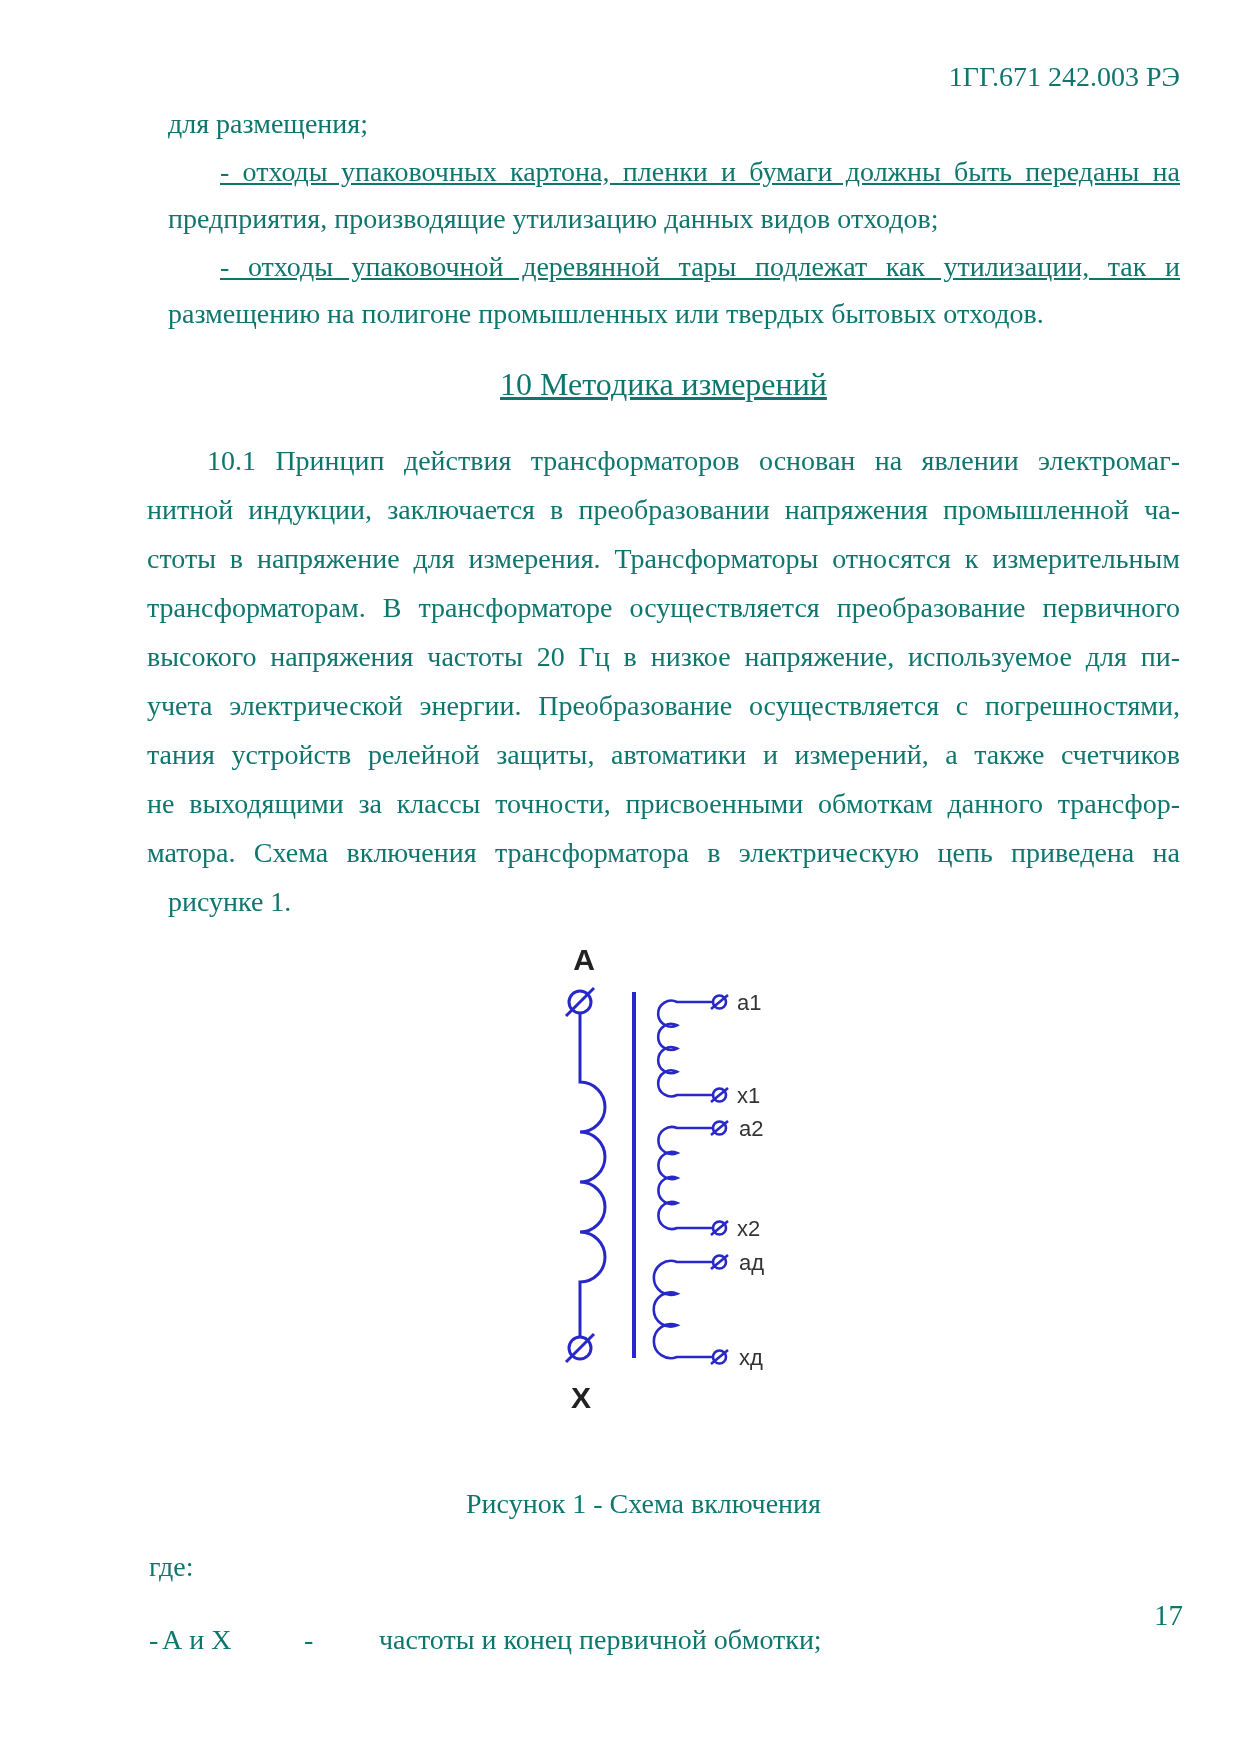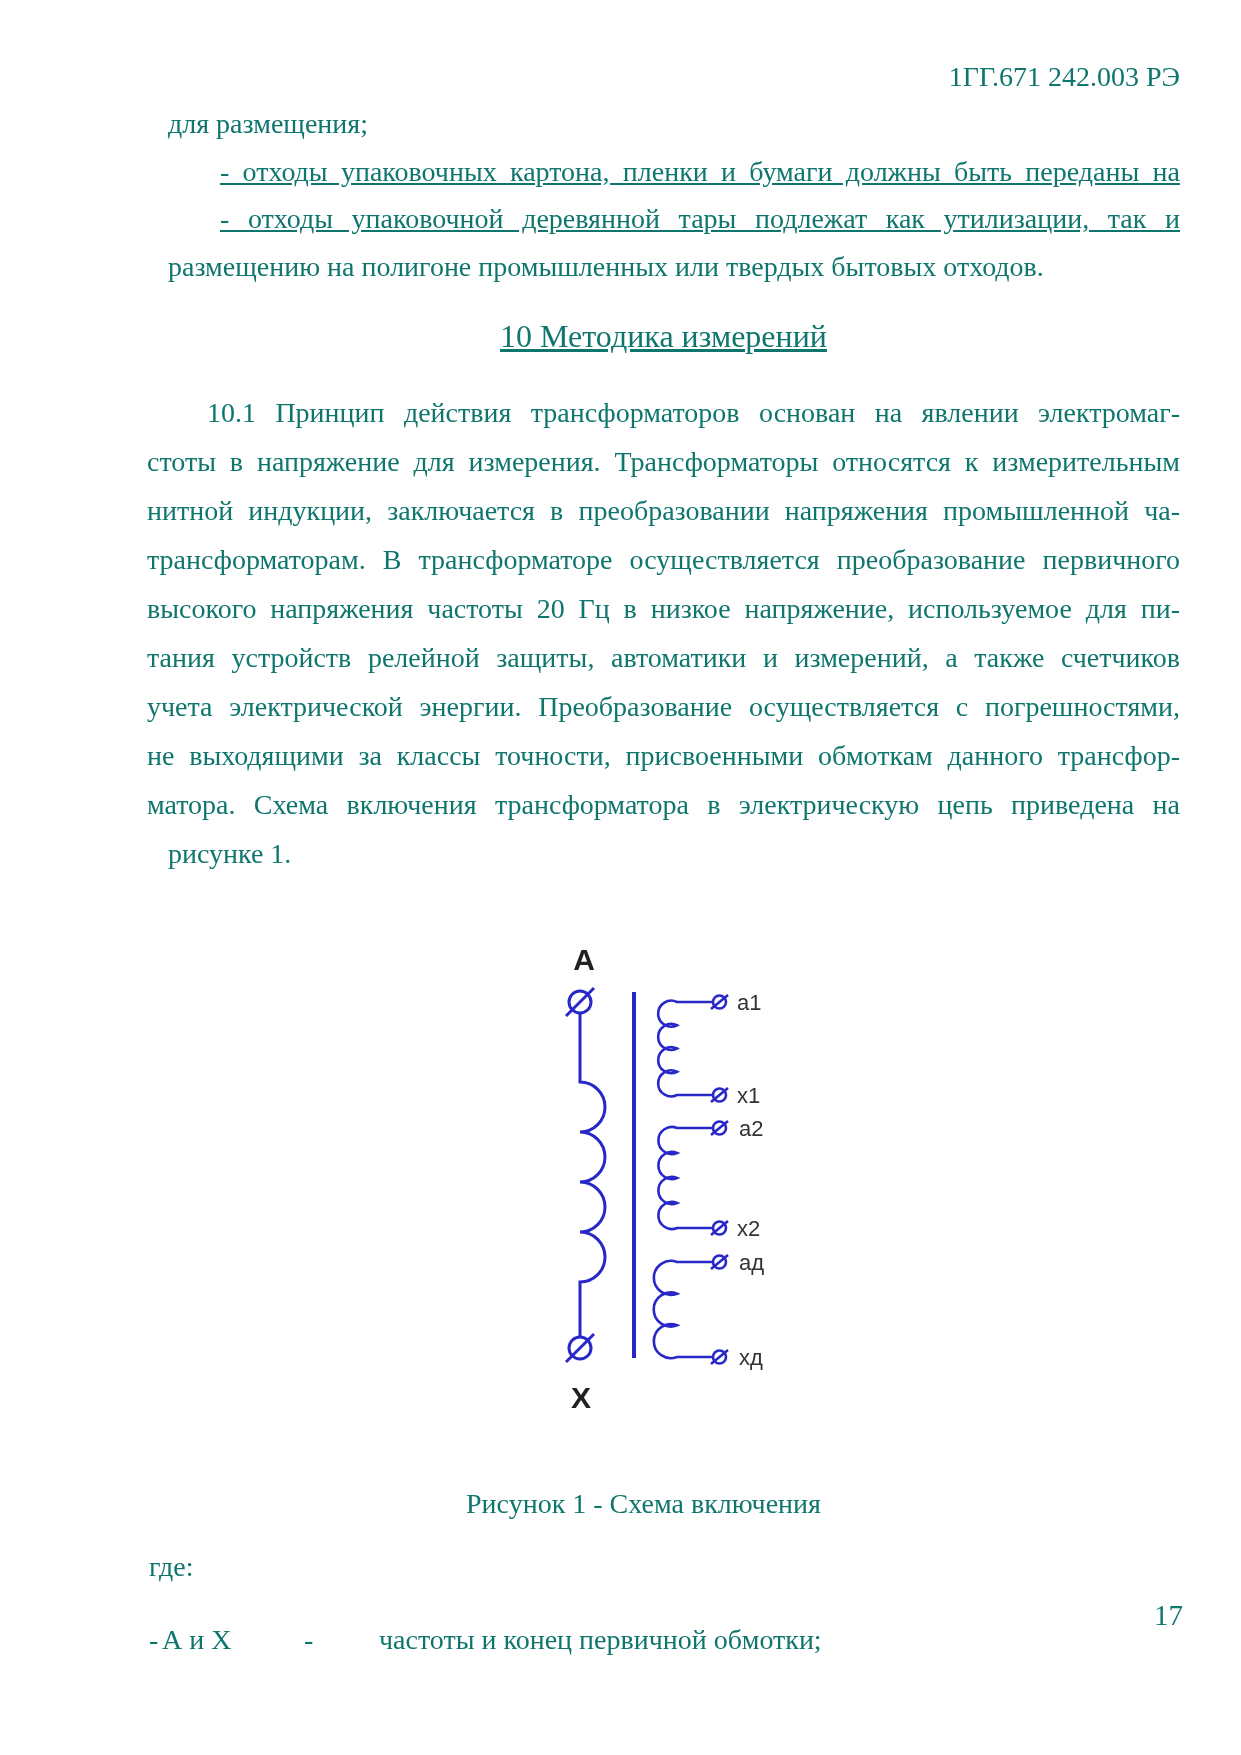--- a/index.html
+++ b/index.html
@@ -66,34 +66,35 @@
 <body>
 
 <div class="page">
 
   <div class="doc-code">1ГГ.671 242.003 РЭ</div>
 
   <div class="text-block">
     <div class="tb1">
       <div class="ln last">для размещения;</div>
       <div class="ln fill ind73">- отходы упаковочных картона, пленки и бумаги должны быть переданы на</div>
+      <div class="ln last">предприятия, производящие утилизацию данных видов отходов;</div>
       <div class="ln fill ind73">- отходы упаковочной деревянной тары подлежат как утилизации, так и</div>
       <div class="ln last">размещению на полигоне промышленных или твердых бытовых отходов.</div>
     </div>
 
     <div class="heading">10 Методика измерений</div>
 
     <div class="para2">
       <div class="ln fill ind60">10.1 Принцип действия трансформаторов основан на явлении электромаг-</div>
+      <div class="ln fill">нитной индукции, заключается в преобразовании напряжения промышленной ча-</div>
       <div class="ln fill">стоты в напряжение для измерения. Трансформаторы относятся к измерительным</div>
-      <div class="ln fill">нитной индукции, заключается в преобразовании напряжения промышленной ча-</div>
       <div class="ln fill">трансформаторам. В трансформаторе осуществляется преобразование первичного</div>
       <div class="ln fill">высокого напряжения частоты 20 Гц в низкое напряжение, используемое для пи-</div>
+      <div class="ln fill">учета электрической энергии. Преобразование осуществляется с погрешностями,</div>
       <div class="ln fill">тания устройств релейной защиты, автоматики и измерений, а также счетчиков</div>
-      <div class="ln fill">учета электрической энергии. Преобразование осуществляется с погрешностями,</div>
       <div class="ln fill">не выходящими за классы точности, присвоенными обмоткам данного трансфор-</div>
       <div class="ln fill">матора. Схема включения трансформатора в электрическую цепь приведена на</div>
       <div class="ln last">рисунке 1.</div>
     </div>
   </div>
 
   <svg class="figure" width="280" height="480" viewBox="0 0 280 480" xmlns="http://www.w3.org/2000/svg">
 
     <text class="dg-label" x="64" y="30" text-anchor="middle">А</text>
 

